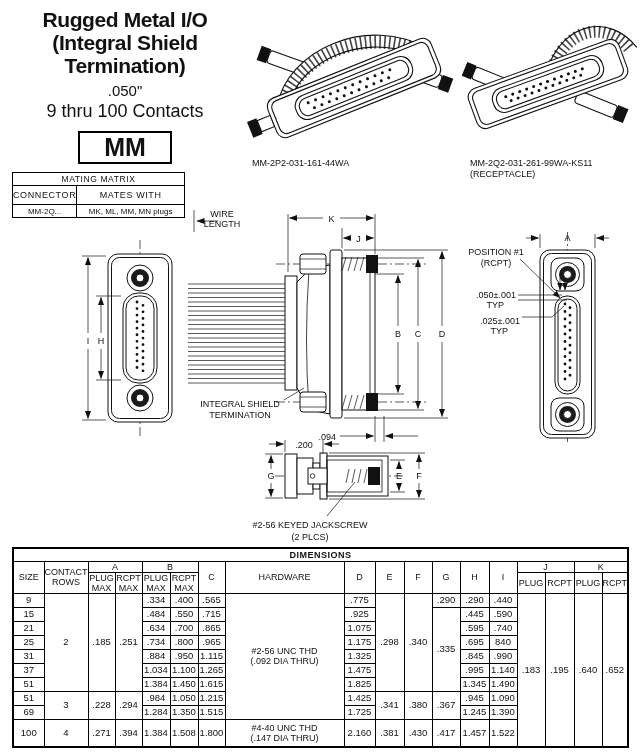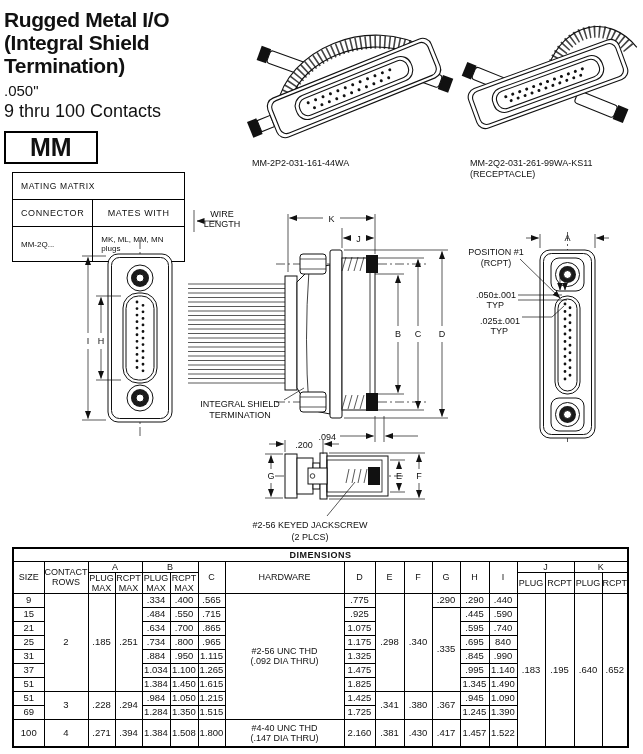--- a/index.html
+++ b/index.html
@@ -1,26 +1,26 @@
 <!DOCTYPE html>
 <html><head>
 <meta charset="utf-8">
 <style>
 *{margin:0;padding:0;box-sizing:border-box}
 body{background:#ddd}
 .page{position:relative;width:643px;height:754px;background:#fff;font-family:"Liberation Sans",sans-serif;color:#111;overflow:hidden}
-.title-block{position:absolute;left:4px;top:8px;width:208px;text-align:left}
+.title-block{position:absolute;left:21px;top:8px;width:208px;text-align:center}
 .main-title{font-size:21px;font-weight:bold;line-height:23px;letter-spacing:-0.4px}
 .pitch{font-size:15px;margin-top:5px}
 .contacts{font-size:18px;margin-top:2px}
 .series-box{display:inline-block;margin-top:9px;border:2.5px solid #000;padding:0 24px;font-size:25px;font-weight:bold;line-height:29px}
 .fig-caption{position:absolute;text-align:left;font-size:9px;line-height:11px}
 table{border-collapse:collapse;background:#fff}
 .mating{position:absolute;left:12px;top:172px;width:173px;border:1.5px solid #000;font-size:8px}
-.mating td,.mating th{border:1px solid #000;font-weight:normal;padding:8px}
+.mating td,.mating th{border:1px solid #000;text-align:center;font-weight:normal;padding:0}
 .mating .mm-title{height:13px;font-size:8.5px;letter-spacing:.6px}
 .mating th{height:19px;font-size:9px;letter-spacing:.6px}
 .mating td{height:13px;font-size:8px}
 .dims{position:absolute;left:12px;top:547px;width:536px;table-layout:fixed;border:2px solid #000;font-size:9.5px}
 .dims td{border:1px solid #000;text-align:center;padding:0;line-height:1.12;vertical-align:middle}
 .dims .tbl-title td{height:13px;font-size:9px;font-weight:bold;letter-spacing:.5px}
 .dims .hrow1 td{height:11px;font-size:9px}
 .dims .hrow2 td{height:21px;font-size:9px}
 .dims tbody td{height:14px}
 .dims .row-last td{height:28px}

